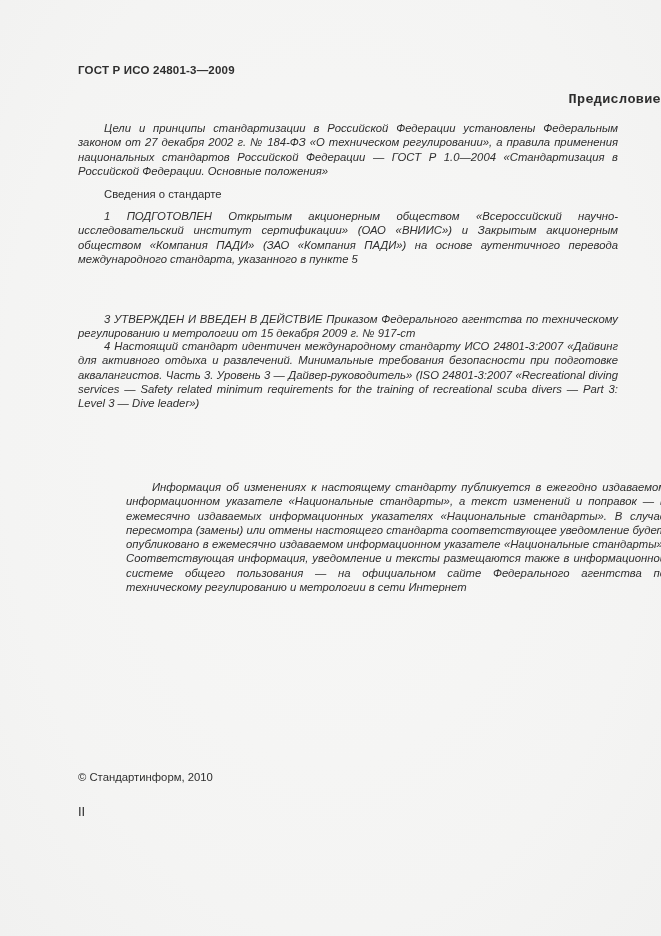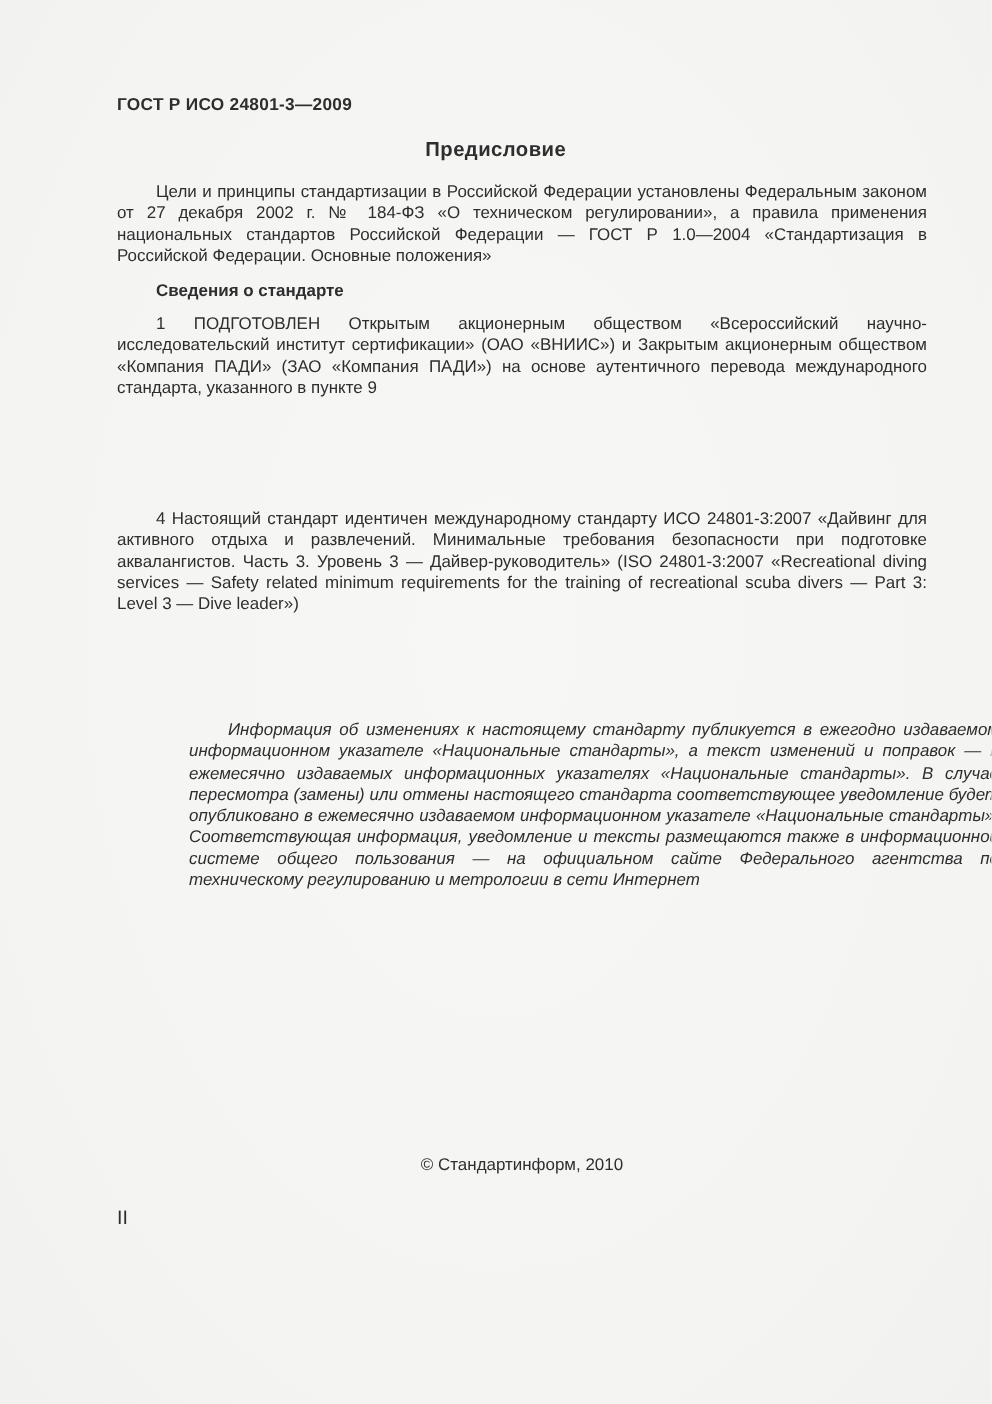--- a/index.html
+++ b/index.html
@@ -19,61 +19,62 @@
   }
   .abs { position: absolute; }
   p { margin: 0; }
   .body-text {
     font-size: 11.3px;
     line-height: 14.3px;
     text-align: justify;
     width: 540px;
     left: 78px;
   }
-  .indent { text-indent: 26px; }
+  .indent { text-indent: 26px; font-style: italic; }
   .doc-header {
     left: 78px;
     top: 64px;
     font-size: 11.5px;
     font-weight: bold;
     letter-spacing: 0.2px;
   }
   .doc-title {
     left: 0;
     width: 661px;
     top: 92px;
     margin: 0;
-    text-align: center;
+    text-align: right;
     font-size: 13.5px;
     font-weight: bold;
     letter-spacing: 0.3px;
+    font-family: Liberation Mono, monospace;
   }
   .intro { top: 121px; }
   .section-heading {
     left: 104px;
     top: 188px;
     font-size: 11.3px;
-    font-weight: bold;
+    font-weight: normal;
   }
   .item-1 { top: 209px; }
   .item-2 { top: 276px; }
   .item-3 { top: 312px; }
   .item-4 { top: 339px; }
   .item-5 { top: 427px; }
   .amendments-note {
     top: 480px;
     font-style: italic;
     margin-left: 48px;
   }
   .copyright {
     left: 78px;
     width: 540px;
     top: 771px;
     font-size: 11.3px;
-    text-align: center;
+    text-align: left;
   }
   .footer-note { top: 798px; }
   .page-number {
     left: 78px;
     top: 804px;
     font-size: 13px;
   }
 </style>
 </head>
 <body>
@@ -81,23 +82,24 @@
 <div class="page">
 
   <div class="abs doc-header">ГОСТ Р ИСО 24801-3—2009</div>
 
   <h1 class="abs doc-title">Предисловие</h1>
 
   <p class="abs body-text indent intro">Цели и принципы стандартизации в Российской Федерации установлены Федеральным законом от 27 декабря 2002 г. № 184-ФЗ «О техническом регулировании», а правила применения национальных стандартов Российской Федерации — ГОСТ Р 1.0—2004 «Стандартизация в Российской Федерации. Основные положения»</p>
 
   <div class="abs section-heading">Сведения о стандарте</div>
 
-  <p class="abs body-text indent item-1">1 ПОДГОТОВЛЕН Открытым акционерным обществом «Всероссийский научно-исследовательский институт сертификации» (ОАО «ВНИИС») и Закрытым акционерным обществом «Компания ПАДИ» (ЗАО «Компания ПАДИ») на основе аутентичного перевода международного стандарта, указанного в пункте 9</p>
+  <p class="abs body-text indent item-1">1 ПОДГОТОВЛЕН Открытым акционерным обществом «Всероссийский научно-исследовательский институт сертификации» (ОАО «ВНИИС») и Закрытым акционерным обществом «Компания ПАДИ» (ЗАО «Компания ПАДИ») на основе аутентичного перевода международного стандарта, указанного в пункте 5</p>
 
 
+  <p class="abs body-text indent item-3">3 УТВЕРЖДЕН И ВВЕДЕН В ДЕЙСТВИЕ Приказом Федерального агентства по техническому регулированию и метрологии от 15 декабря 2009 г. № 917-ст</p>
 
   <p class="abs body-text indent item-4">4 Настоящий стандарт идентичен международному стандарту ИСО 24801-3:2007 «Дайвинг для активного отдыха и развлечений. Минимальные требования безопасности при подготовке аквалангистов. Часть 3. Уровень 3 — Дайвер-руководитель» (ISO 24801-3:2007 «Recreational diving services — Safety related minimum requirements for the training of recreational scuba divers — Part 3: Level 3 — Dive leader»)</p>
 
 
   <p class="abs body-text indent amendments-note">Информация об изменениях к настоящему стандарту публикуется в ежегодно издаваемом информационном указателе «Национальные стандарты», а текст изменений и поправок — в ежемесячно издаваемых информационных указателях «Национальные стандарты». В случае пересмотра (замены) или отмены настоящего стандарта соответствующее уведомление будет опубликовано в ежемесячно издаваемом информационном указателе «Национальные стандарты». Соответствующая информация, уведомление и тексты размещаются также в информационной системе общего пользования — на официальном сайте Федерального агентства по техническому регулированию и метрологии в сети Интернет</p>
 
   <div class="abs copyright">© Стандартинформ, 2010</div>
 
 
   <div class="abs page-number">II</div>

